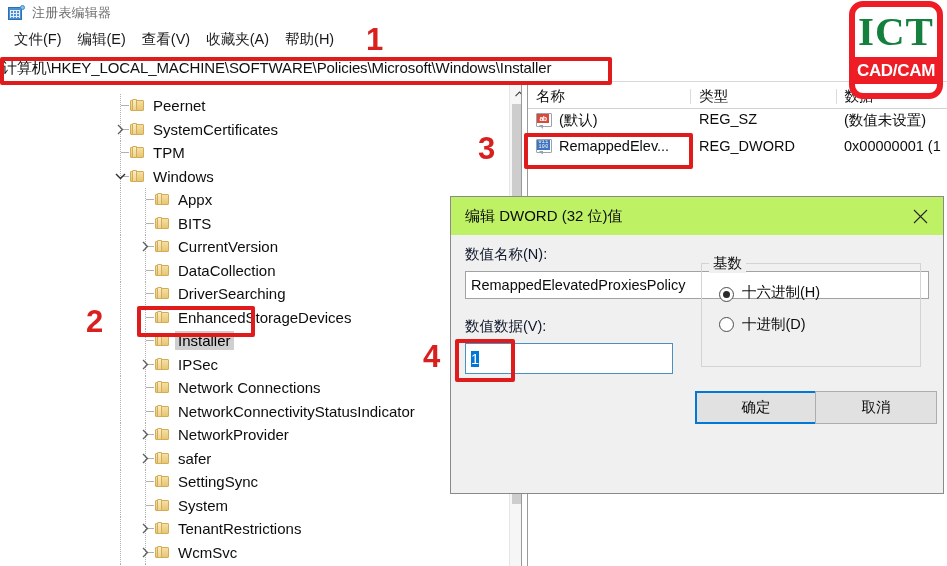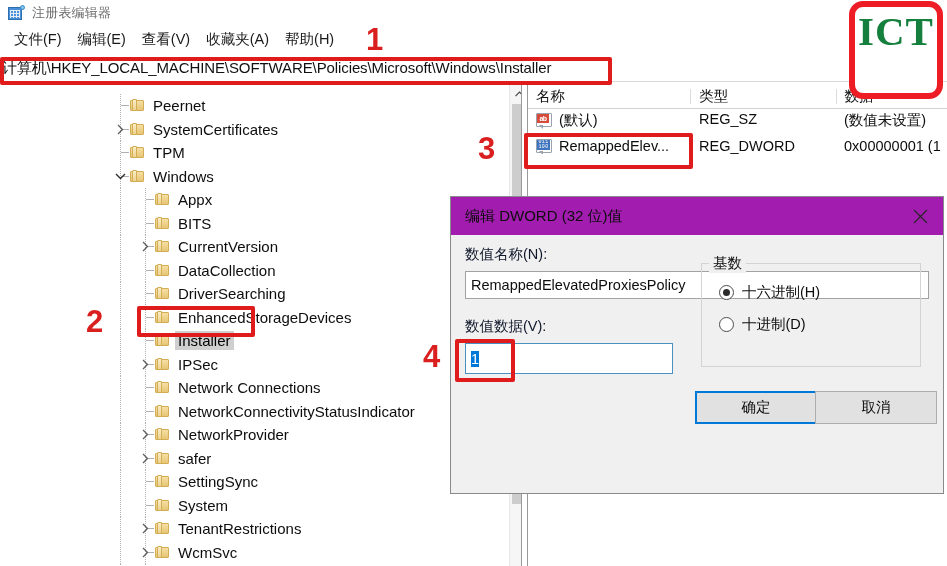--- a/index.html
+++ b/index.html
@@ -174,21 +174,21 @@
   }
 
   
   #dialog {
     position:absolute; left:450px; top:196px; width:494px; height:298px;
     background:#f0f0f0; border:1px solid #8a8a8a;
     box-shadow:0 0 0 0 rgba(0,0,0,0);
   }
   #dlg-titlebar {
     position:absolute; left:0; top:0; width:492px; height:38px;
-    background:#a21caf; display:flex; align-items:center;
+    background:#bef264; display:flex; align-items:center;
   }
   #dlg-title {
     font-size:15px; color:#0d0d0d; padding-left:14px;
   }
   #dlg-close {
     position:absolute; right:0; top:0; width:46px; height:38px;
     display:flex; align-items:center; justify-content:center;
   }
   #dlg-body { position:absolute; left:0; top:38px; width:492px; height:258px; }
 
@@ -610,21 +610,21 @@
     </div>
 
     <div class="dlg-label" style="left:14px; top:82px;">数值数据(V):</div>
     <div class="dlg-input" style="left:14px; top:108px; width:208px; height:31px; border-color:#4a90c0;">
       <span class="sel">1</span>
     </div>
 
     <div id="groupbox"></div>
     <div id="groupbox-title">基数</div>
 
-    <div class="radio-row" style="left:268px; top:48px;">
+    <div class="radio-row" style="left:268px; top:48px;align-items:flex-end;">
       <span class="radio on"></span>
       <span>十六进制(H)</span>
     </div>
     <div class="radio-row" style="left:268px; top:80px;">
       <span class="radio"></span>
       <span>十进制(D)</span>
     </div>
 
     <div class="dlg-btn default" style="left:244px; top:156px;">确定</div>
     <div class="dlg-btn" style="left:364px; top:156px;">取消</div>
@@ -636,13 +636,14 @@
 <div class="redbox" style="left:524px;top:133px; width:169px; height:36px;"></div>
 <div class="redbox" style="left:455px;top:339px; width:60px;  height:43px;"></div>
 
 <div class="rednum" style="left:366px; top:24px;  font-size:31px;">1</div>
 <div class="rednum" style="left:86px;  top:306px; font-size:31px;">2</div>
 <div class="rednum" style="left:478px; top:133px; font-size:31px;">3</div>
 <div class="rednum" style="left:423px; top:341px; font-size:31px;">4</div>
 
 <div id="ict-logo">
   <div id="ict-top">ICT</div>
+  <div id="ict-bottom">CAD/CAM</div>
 </div>
 
 </body></html>

